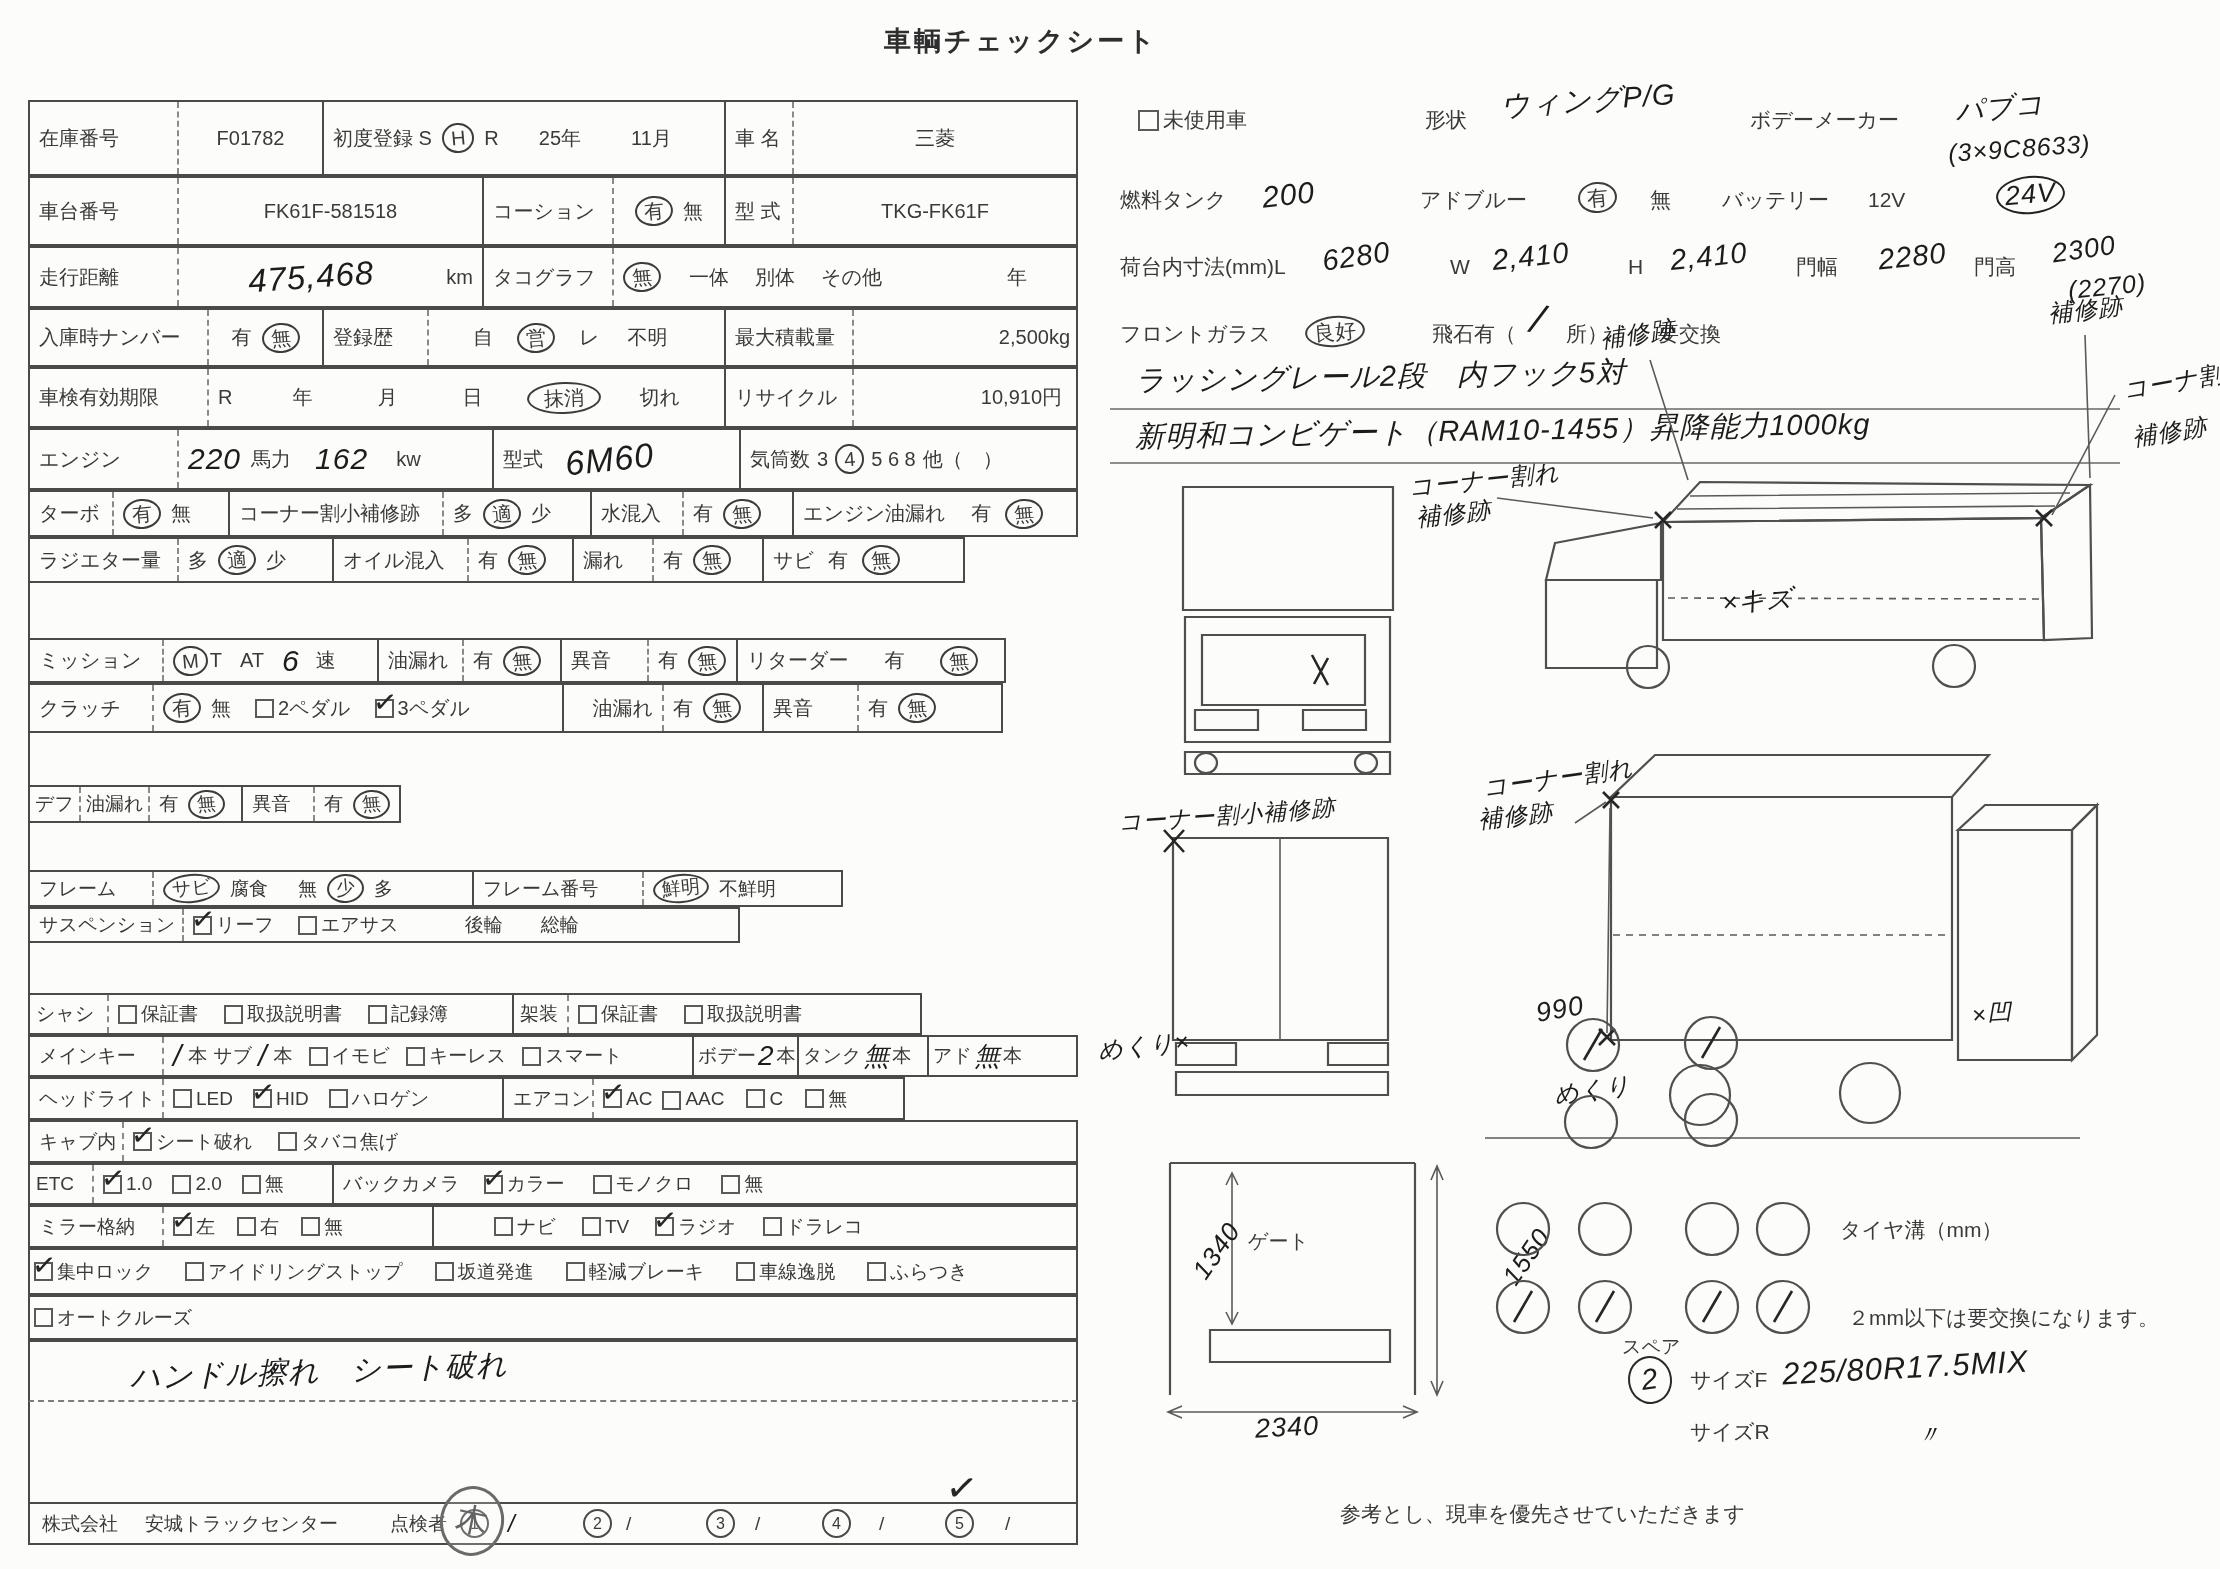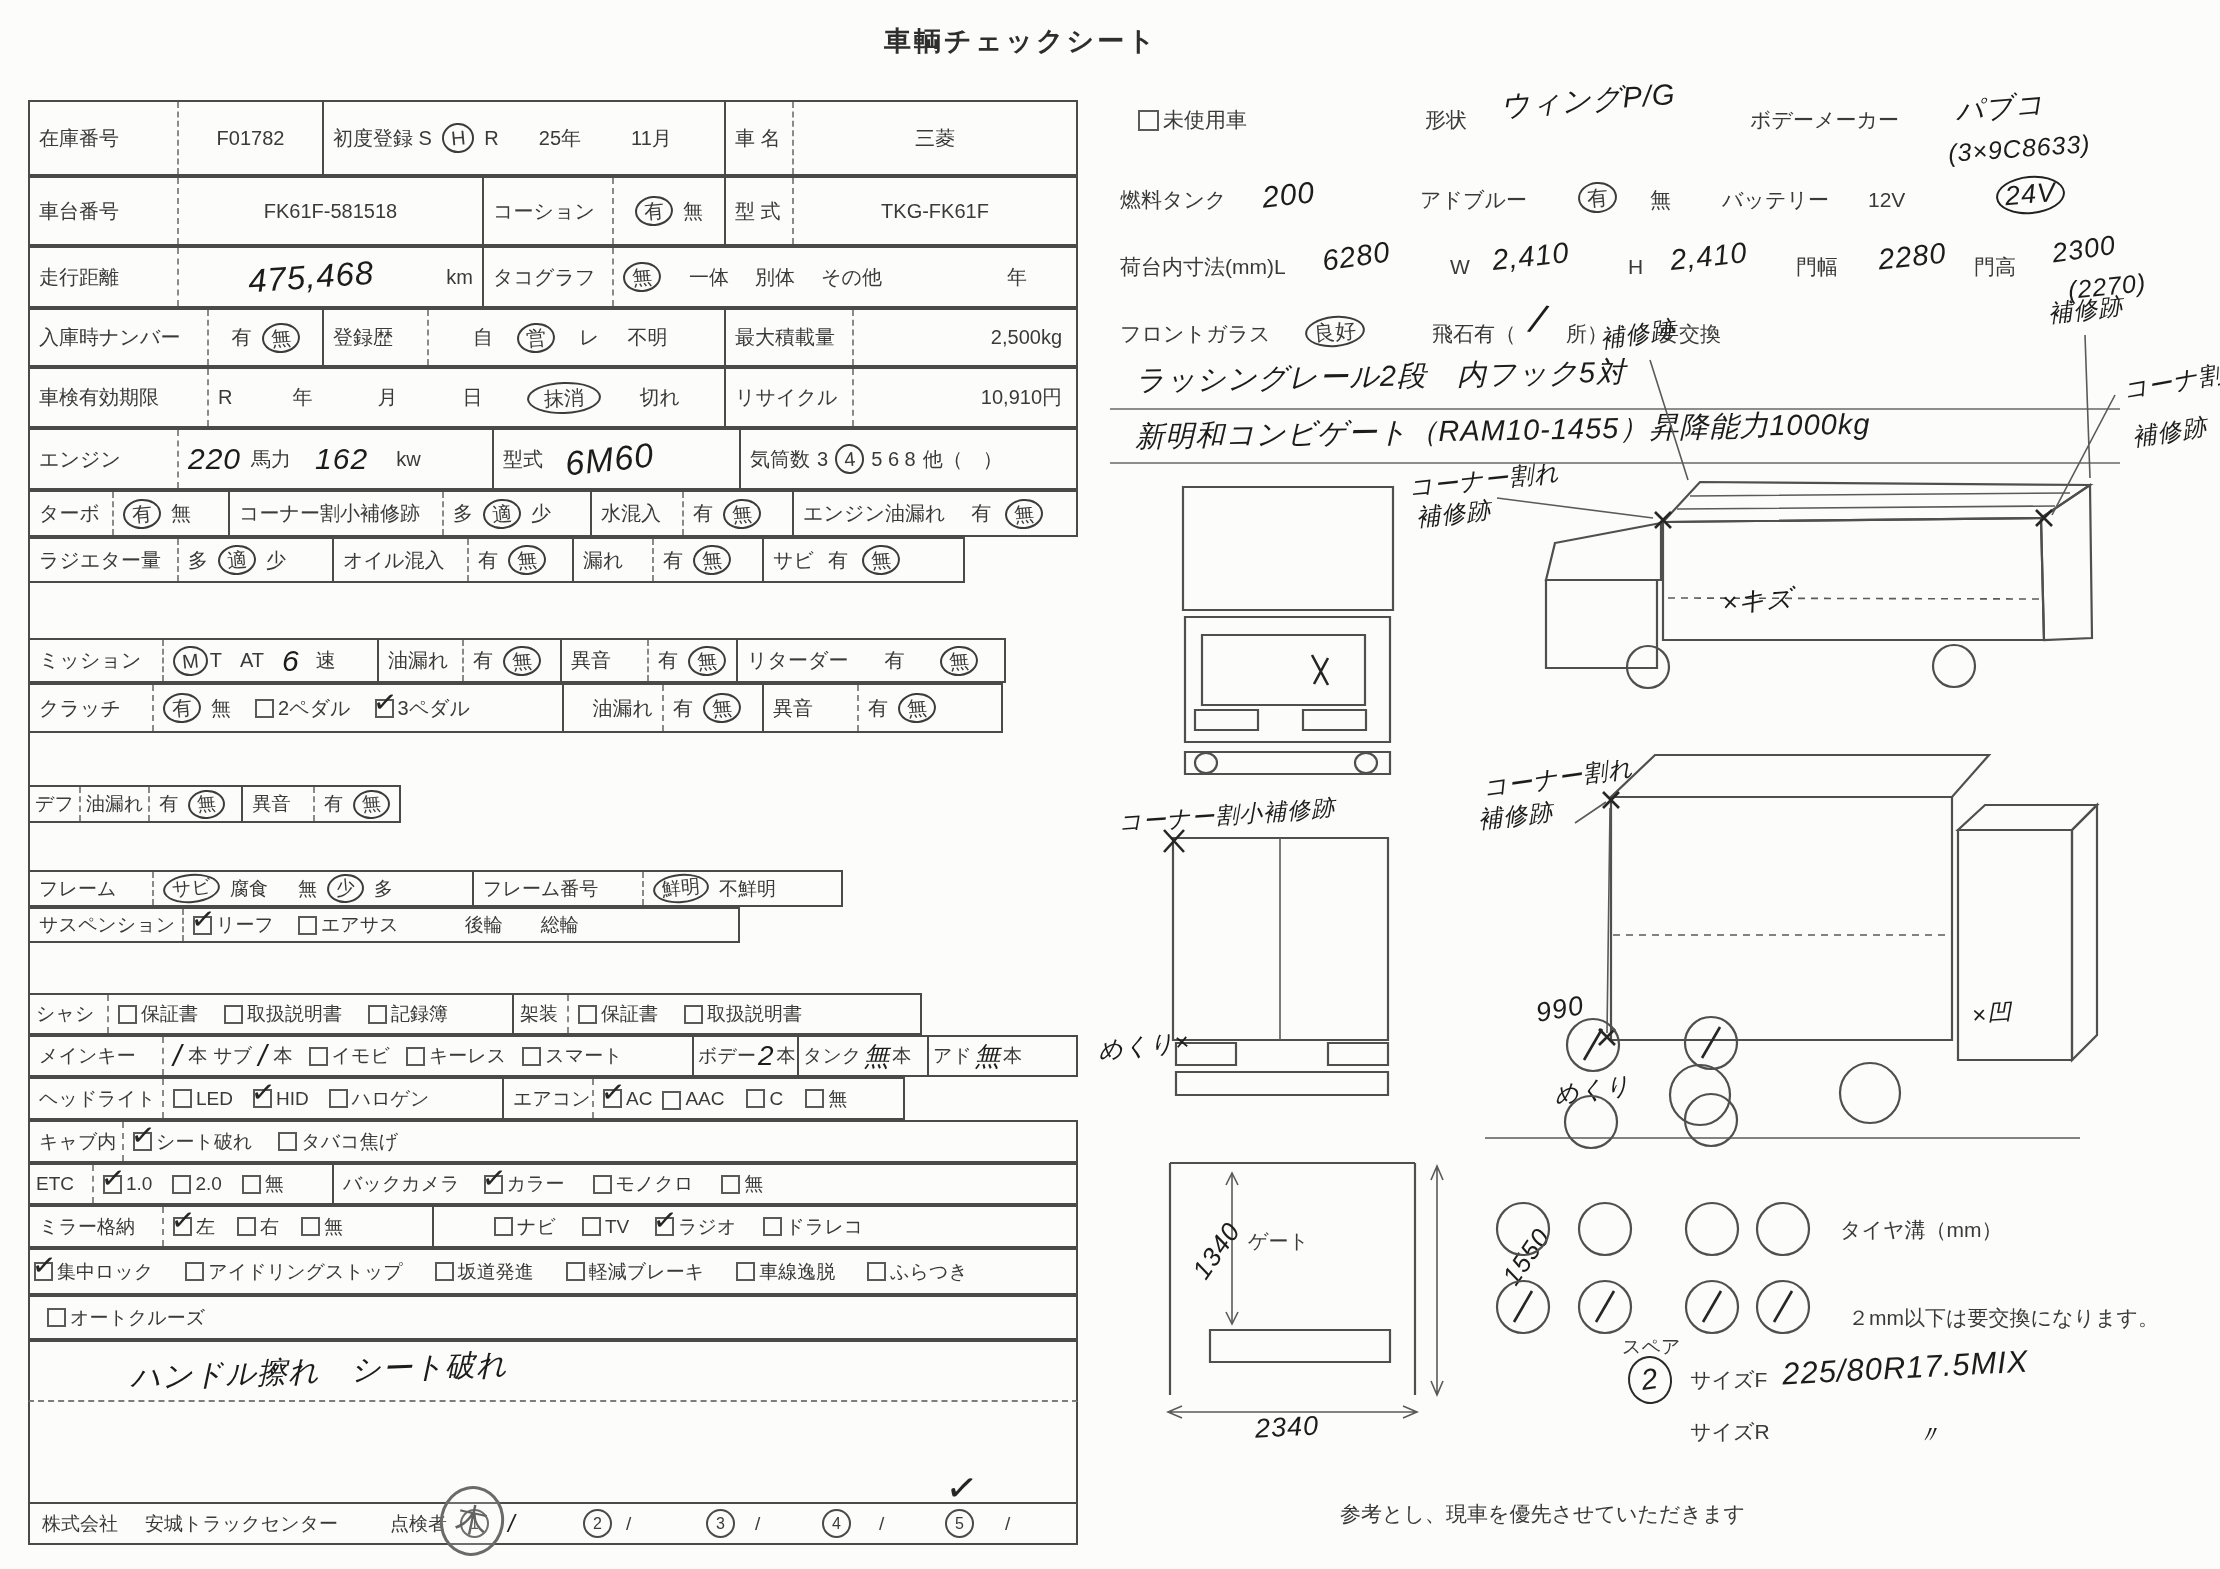--- a/index.html
+++ b/index.html
@@ -117,21 +117,21 @@
       </div>
     <div class="c bd" style="width:297px">
       <span style="margin-left:35px">自</span>
       <span class="circ" style="margin-left:14px">営</span>
       <span style="margin-left:14px">レ</span>
       <span style="margin-left:18px">不明</span>
     </div>
     <div class="c bs" style="width:128px">
         <span>最大積載量</span>
       </div>
-    <div class="c bd rt fx" style="padding-right:14px">
+    <div class="c bd rt fx" style="padding-right:6px">
         <span>2,500kg</span>
       </div>
   </div>
 
   <div class="row" style="left:28px;top:367px;width:1050px;height:61px">
     <div class="c" style="width:177px">
         <span>車検有効期限</span>
       </div>
     <div class="c bd" style="width:517px">
       <span>R</span>
@@ -580,21 +580,21 @@
           <span>車線逸脱</span>
         </span>
       <span style="margin-left:22px;display:inline-flex;align-items:center">
           <span class="cb"></span>
           <span>ふらつき</span>
         </span>
     </div>
   </div>
 
   <div class="row" style="left:28px;top:1295px;width:1050px;height:45px;font-size:19px">
-    <div class="c fx" style="padding-left:17px">
+    <div class="c fx" style="padding-left:4px">
       <span style="display:inline-flex;align-items:center">
           <span class="cb"></span>
           <span>オートクルーズ</span>
         </span>
     </div>
   </div>
 
   <div class="row" style="left:28px;top:1340px;width:1050px;height:62px;border-bottom:2px dashed #7d7d7d">
     <div class="c fx" style="padding-left:100px">
       <span class="hw" style="font-size:30px;transform:rotate(-2deg)">ハンドル擦れ　シート破れ</span>

